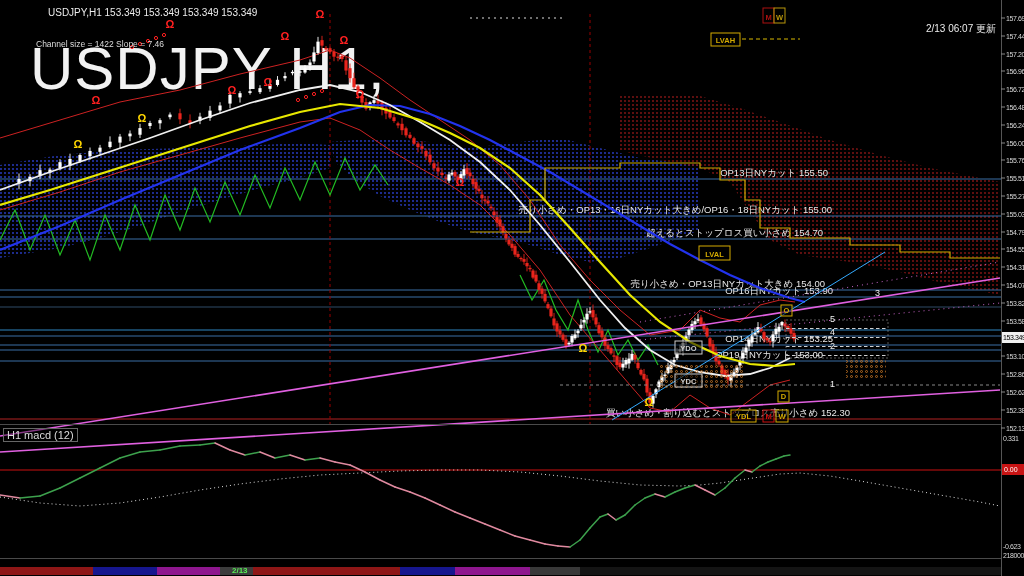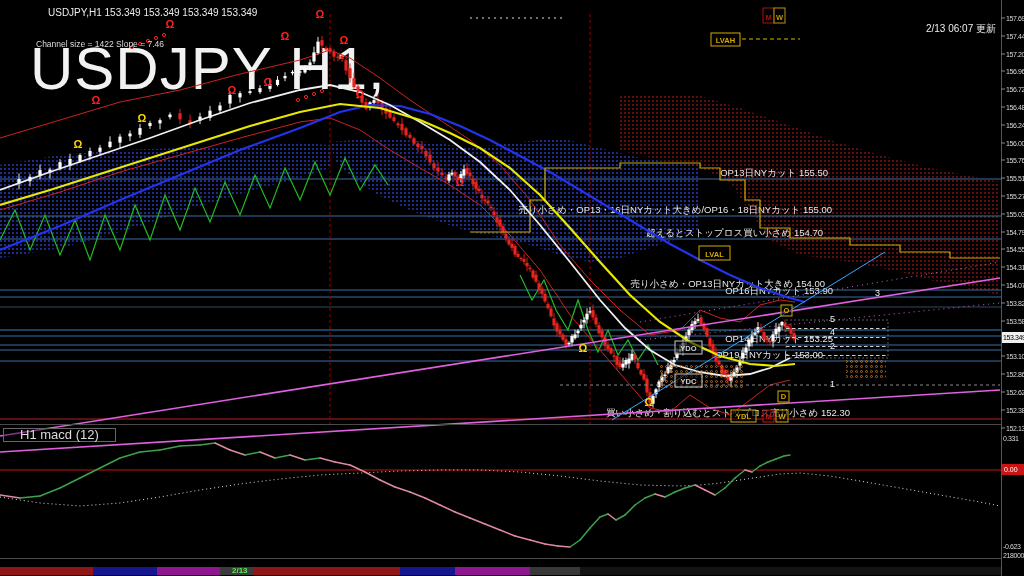--- a/index.html
+++ b/index.html
@@ -3,21 +3,21 @@
 <meta charset="utf-8">
 <style>
   html,body{margin:0;padding:0;background:#000;}
   body{width:1024px;height:576px;overflow:hidden;position:relative;font-family:"Liberation Sans",sans-serif;}
   #chart{position:absolute;left:0;top:0;z-index:1;}
   .hud{position:absolute;z-index:2;white-space:nowrap;}
   .watermark{position:absolute;z-index:0;left:30px;top:34px;font-size:60px;font-weight:normal;color:#f2f2f2;letter-spacing:1px;}
   .symbol-line{left:30px;top:7px;font-size:10px;color:#ececec;margin-left:18px;}
   .channel-info{left:8px;top:39px;font-size:8.5px;color:#dcdcdc;margin-left:28px;}
   .updated{right:28px;top:22px;font-size:10px;color:#ececec;}
-  .indicator-label{left:3px;top:428px;font-size:13px;color:#dcdcdc;border:1px solid #666;padding:0 16px;line-height:12px;background:rgba(0,0,0,.4);}
+  .indicator-label{left:3px;top:428px;font-size:11px;color:#dcdcdc;border:1px solid #666;padding:0 3px;line-height:12px;background:rgba(0,0,0,.4);}
   .price-badge{left:1002px;top:332px;width:22px;height:11px;background:#f0f0f0;color:#000;font-size:7px;line-height:11px;letter-spacing:-0.4px;padding-left:1px;}
   .zero-badge{left:1002px;top:464px;width:22px;height:11px;background:#c81414;color:#fff;font-size:7px;line-height:11px;padding-left:2px;}
   .session-date{left:224px;top:566px;font-size:8px;color:#55ee55;font-weight:bold;padding-left:8px;}
 </style>
 </head>
 <body>
 
 <div class="watermark">USDJPY H1,</div>
 
 <svg id="chart" width="1024" height="576">

